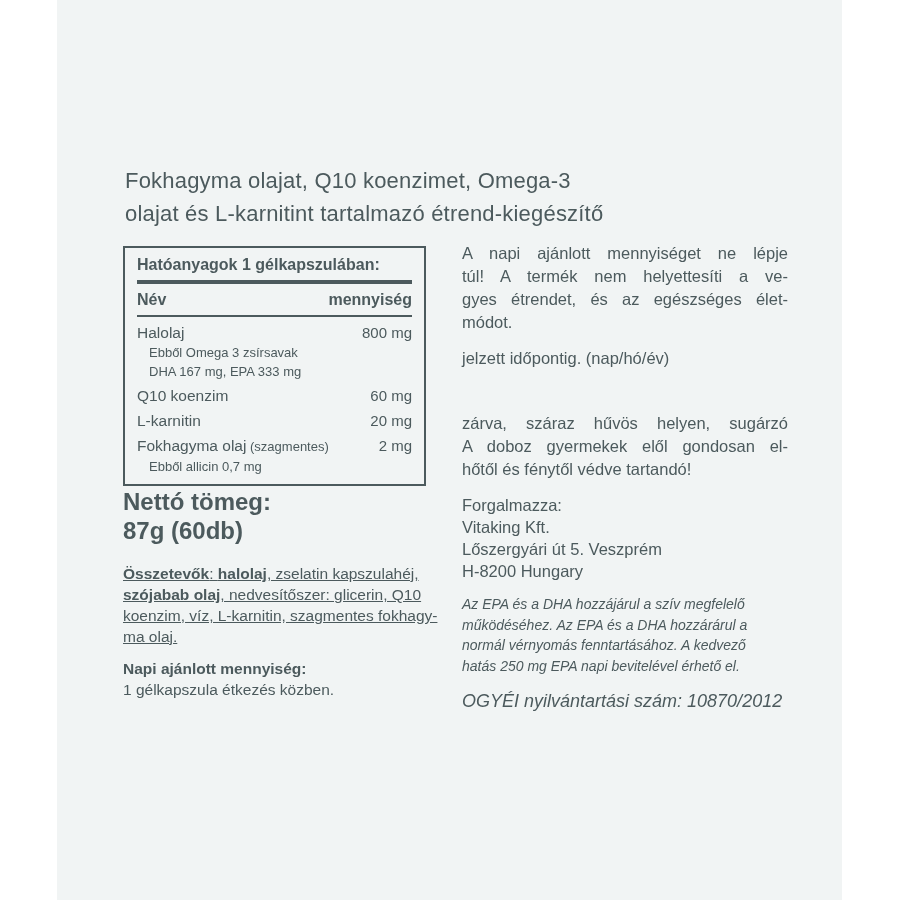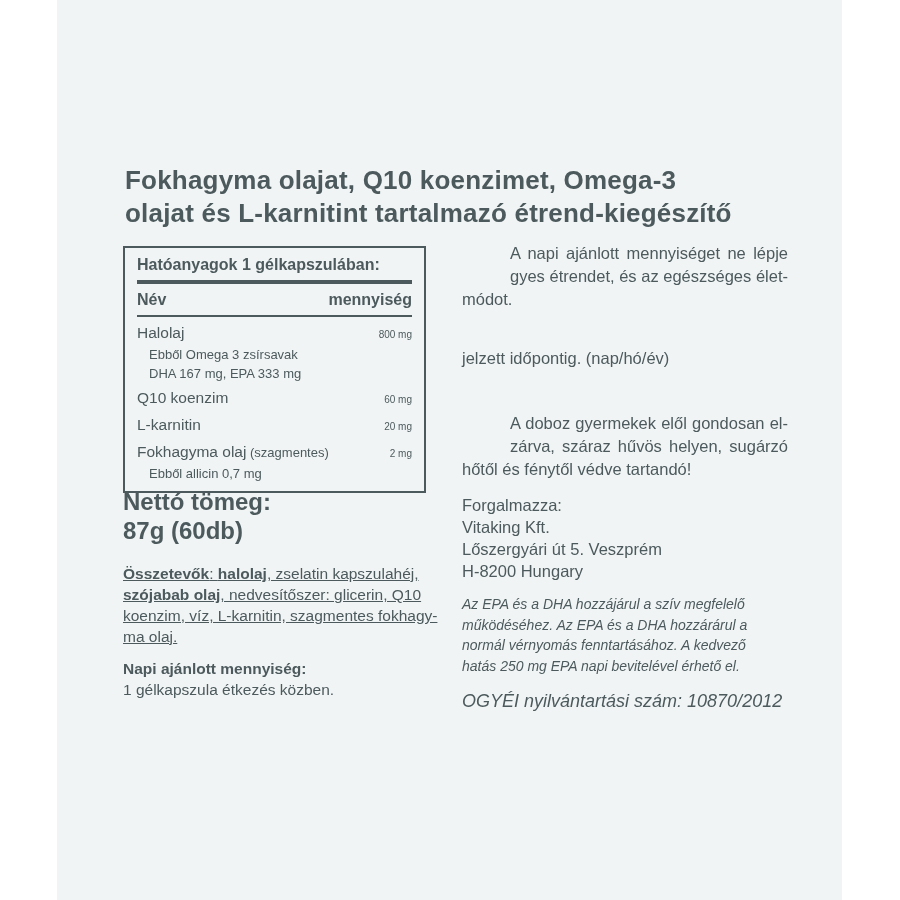--- a/index.html
+++ b/index.html
@@ -4,44 +4,44 @@
 <style>
   html,body{margin:0;padding:0;}
   body{
     width:900px;height:900px;position:relative;background:#ffffff;
     font-family:"Liberation Sans", sans-serif;color:#4c5a5d;
     -webkit-font-smoothing:antialiased;overflow:hidden;
   }
   .label{position:absolute;left:57px;top:0;width:785px;height:900px;background:#f1f4f4;}
 
   
-  .title{position:absolute;left:68px;top:164px;font-weight:bold;font-size:26px;line-height:33px;letter-spacing:0.2px;white-space:nowrap;}
+  .title{position:absolute;left:68px;top:164px;font-weight:normal;font-size:22px;line-height:33px;letter-spacing:0.2px;white-space:nowrap;}
 
   
   .facts{position:absolute;left:66px;top:246px;width:303px;box-sizing:border-box;
          border:2px solid #4c5a5d;padding:8px 12px 9px 12px;}
   .facts-header{font-size:16px;font-weight:bold;padding-bottom:6px;border-bottom:4px solid #4c5a5d;white-space:nowrap;}
   .facts-cols{display:flex;justify-content:space-between;align-items:baseline;
               font-size:16px;font-weight:bold;padding:7px 0 6px 0;border-bottom:2.5px solid #4c5a5d;gap:14px;}
   .row{display:flex;justify-content:space-between;align-items:baseline;margin-top:6px;line-height:19px;white-space:nowrap;}
   .row-name{font-size:15.5px;}
   .row-note{font-size:13px;}
-  .row-amount{font-size:10px;}
+  .row-amount{font-size:15px;}
   .sub{font-size:13px;line-height:17px;margin:2px 0 0 12px;white-space:nowrap;}
 
   
   .net{position:absolute;left:66px;top:487px;font-size:24px;font-weight:bold;line-height:29px;white-space:nowrap;}
   .ingredients{position:absolute;left:66px;top:563px;font-size:15.5px;line-height:21px;}
   .ingredients div{white-space:nowrap;text-decoration:underline;}
   .daily{position:absolute;left:66px;top:658px;font-size:15.5px;line-height:21px;white-space:nowrap;}
   .daily-label{font-weight:bold;}
 
   
   .rc{position:absolute;left:405px;width:326px;font-size:16.5px;line-height:23px;}
-  .rc .j{text-align:justify;text-align-last:justify;margin-left:48px;}
+  .rc .j{text-align:justify;text-align-last:justify;}
   #para1{top:242px;} #para2{top:347px;} #para3{top:412px;}
   .distributor{top:494px;line-height:22px;}
   .distributor div{white-space:nowrap;}
   .claims{top:594px;font-style:italic;font-size:14px;line-height:20.5px;}
   .claims div{white-space:nowrap;}
   .registration{top:690px;font-style:italic;font-size:18px;white-space:nowrap;}
 </style>
 </head>
 <body>
 
@@ -93,29 +93,30 @@
       <div><span>ma olaj.</span></div>
     </div>
 
   <div class="daily">
     <div class="daily-label">Napi ajánlott mennyiség:</div>
     <div>1 gélkapszula étkezés közben.</div>
   </div>
 
   <div class="rc" id="para1">
       <div class="j">A napi ajánlott mennyiséget ne lépje</div>
+      <div class="j">túl! A termék nem helyettesíti a ve-</div>
       <div class="j">gyes étrendet, és az egészséges élet-</div>
       <div>módot.</div>
     </div>
   <div class="rc" id="para2">
       <div>jelzett időpontig. (nap/hó/év)</div>
     </div>
   <div class="rc" id="para3">
+      <div class="j">zárva, száraz hűvös helyen, sugárzó</div>
       <div class="j">A doboz gyermekek elől gondosan el-</div>
-      <div class="j">zárva, száraz hűvös helyen, sugárzó</div>
       <div>hőtől és fénytől védve tartandó!</div>
     </div>
 
   <div class="rc distributor">
       <div>Forgalmazza:</div>
       <div>Vitaking Kft.</div>
       <div>Lőszergyári út 5. Veszprém</div>
       <div>H-8200 Hungary</div>
     </div>
 

